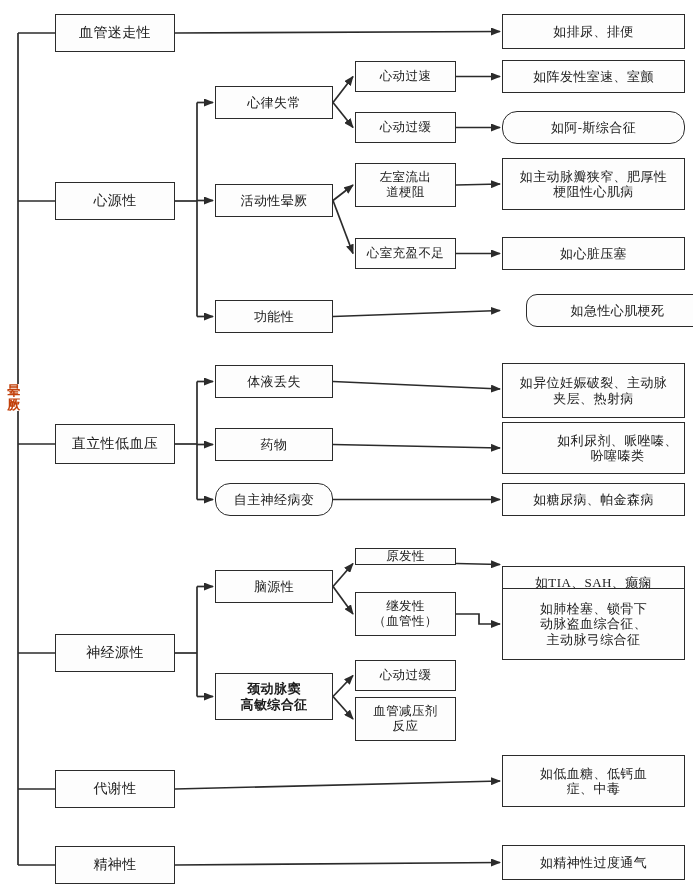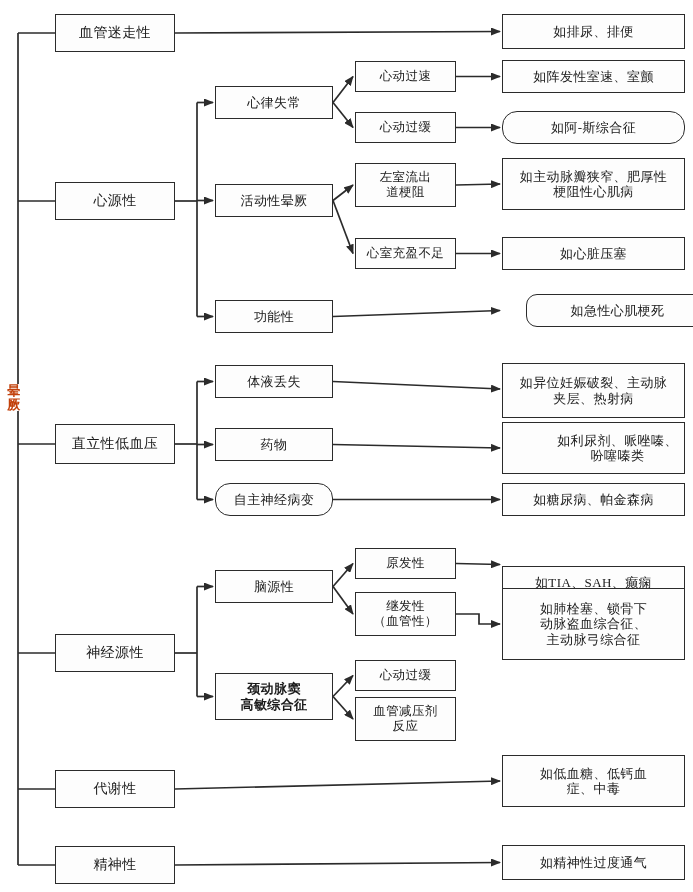--- a/index.html
+++ b/index.html
@@ -113,21 +113,21 @@
       <div class="node" style="left: 215px; top: 428px; width: 118px; height: 33px; font-size: 13px;">药物</div>
       <div class="node" style="left: 215px; top: 483px; width: 118px; height: 33px; font-size: 13px; border-radius: 15px;">自主神经病变</div>
       <div class="node" style="left: 215px; top: 570px; width: 118px; height: 33px; font-size: 13px;">脑源性</div>
       <div class="node" style="left: 215px; top: 673px; width: 118px; height: 47px; font-size: 13px; font-weight: bold;">颈动脉窦
 高敏综合征</div>
       <div class="node" style="left: 355px; top: 61px; width: 101px; height: 31px; font-size: 12.5px;">心动过速</div>
       <div class="node" style="left: 355px; top: 112px; width: 101px; height: 31px; font-size: 12.5px;">心动过缓</div>
       <div class="node" style="left: 355px; top: 163px; width: 101px; height: 44px; font-size: 12.5px;">左室流出
 道梗阻</div>
       <div class="node" style="left: 355px; top: 238px; width: 101px; height: 31px; font-size: 12.5px;">心室充盈不足</div>
-      <div class="node" style="left: 355px; top: 548px; width: 101px; height: 31px; font-size: 12.5px; text-align: center;">原发性</div>
+      <div class="node" style="left: 355px; top: 548px; width: 101px; height: 17px; font-size: 12.5px; text-align: center;">原发性</div>
       <div class="node" style="left: 355px; top: 592px; width: 101px; height: 44px; font-size: 12.5px;">继发性
 （血管性）</div>
       <div class="node" style="left: 355px; top: 660px; width: 101px; height: 31px; font-size: 12.5px;">心动过缓</div>
       <div class="node" style="left: 355px; top: 697px; width: 101px; height: 44px; font-size: 12.5px;">血管减压剂
 反应</div>
       <div class="node" style="left: 502px; top: 14px; width: 183px; height: 35px; font-size: 13px;">如排尿、排便</div>
       <div class="node" style="left: 502px; top: 60px; width: 183px; height: 33px; font-size: 13px;">如阵发性室速、室颤</div>
       <div class="node" style="left: 502px; top: 111px; width: 183px; height: 33px; font-size: 13px; border-radius: 15px;">如阿-斯综合征</div>
       <div class="node" style="left: 502px; top: 158px; width: 183px; height: 52px; font-size: 13px;">如主动脉瓣狭窄、肥厚性
 梗阻性心肌病</div>

